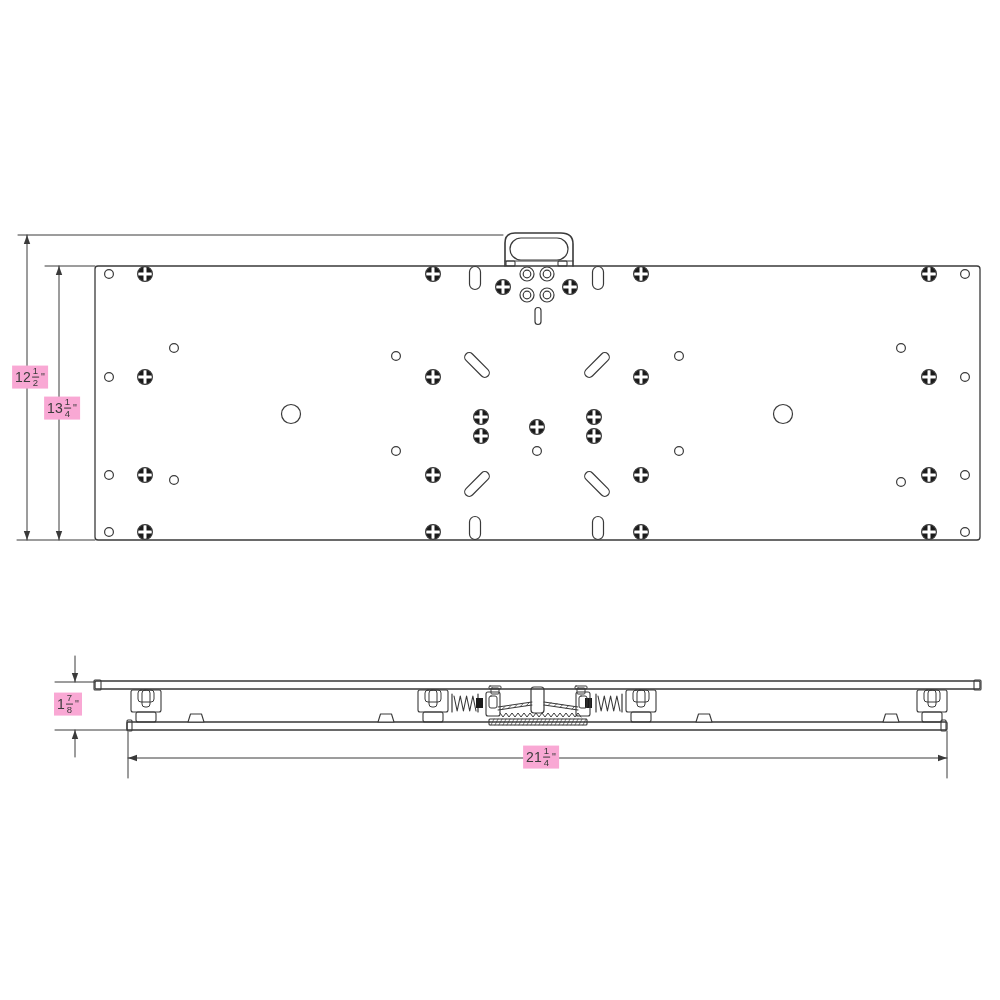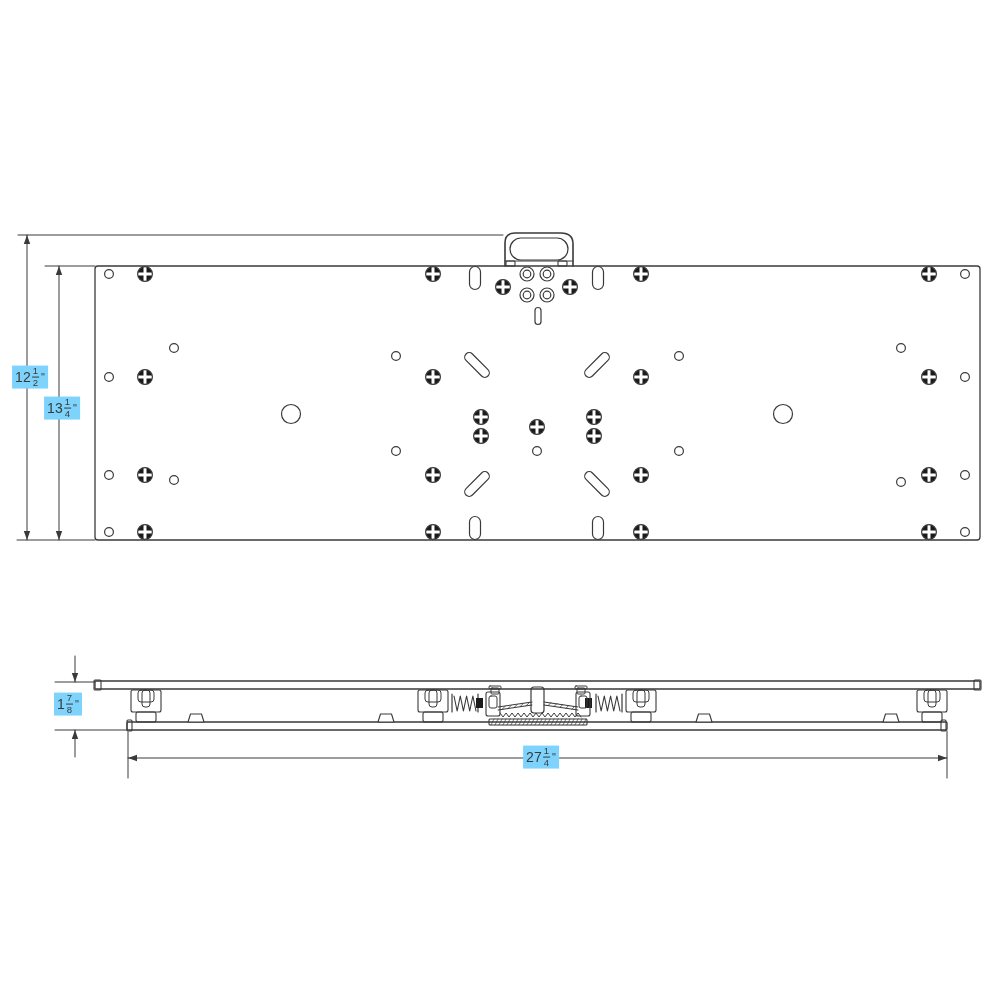--- a/index.html
+++ b/index.html
@@ -1,19 +1,19 @@
 <!DOCTYPE html>
 <html><head>
 <meta charset="utf-8">
 <style>
   html,body{margin:0;padding:0;background:#fff;}
   .canvas{position:relative;width:1000px;height:1000px;background:#fff;overflow:hidden;
           font-family:"Liberation Sans",sans-serif;}
   .canvas svg{position:absolute;left:0;top:0;}
-  .dim-label{position:absolute;transform:translate(-50%,-50%);background:#7dd3fc;
+  .dim-label{position:absolute;transform:translate(-50%,-50%);background:#f9a8d4;
              padding:0 3px;display:flex;align-items:center;gap:1px;color:#3a3a3a;
              font-size:14px;line-height:1;white-space:nowrap;}
   .dim-label .frac{display:inline-flex;flex-direction:column;align-items:center;
              font-size:9.5px;line-height:1.15;font-weight:400;}
   .dim-label .frac .num{border-bottom:1px solid #3a3a3a;padding:0 1px;}
   .dim-label .unit{font-size:11px;margin-left:1px;}
 </style>
 </head>
 <body>
 
@@ -286,21 +286,21 @@
   <div class="dim-label" style="left:68px;top:704px">
     <span>1</span>
       <span class="frac">
         <span class="num">7</span>
         <span class="den">8</span>
       </span>
       <span class="unit">"</span>
   </div>
 
   <div class="dim-label" style="left:541px;top:757px">
-    <span>27</span>
+    <span>21</span>
       <span class="frac">
         <span class="num">1</span>
         <span class="den">4</span>
       </span>
       <span class="unit">"</span>
   </div>
 
 </div>
 
 </body></html>

